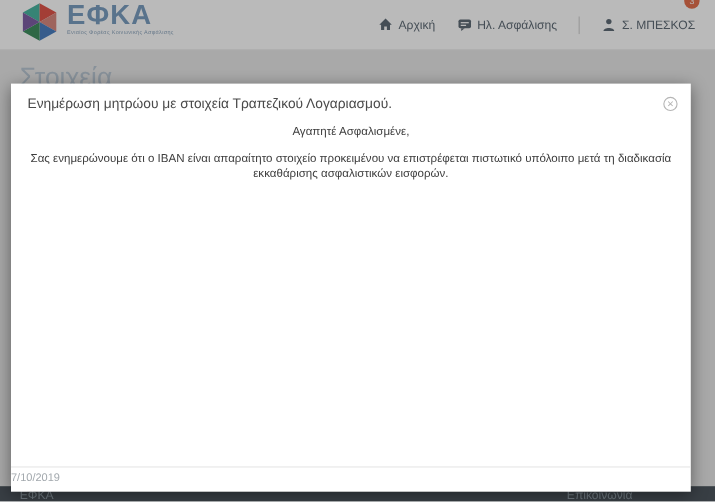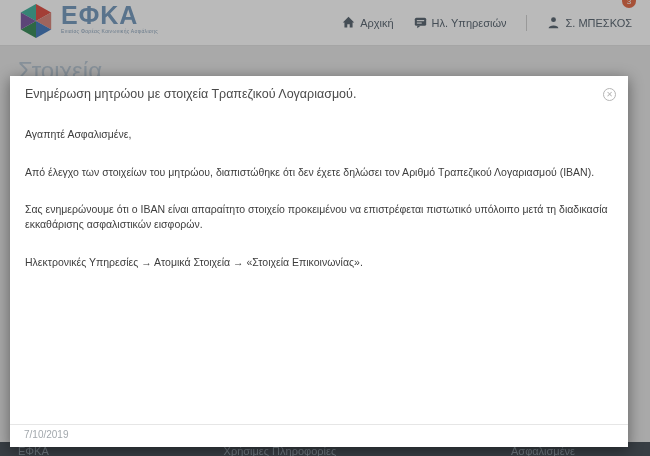--- a/index.html
+++ b/index.html
@@ -46,23 +46,23 @@
     background:#ffffff; z-index:20; display:flex; flex-direction:column;
     box-shadow:0 3px 14px rgba(0,0,0,.45); }
   .modal-head { display:flex; justify-content:space-between;
     align-items:center; padding:11px 12px 0 15px;gap:44px; }
   .modal-title { font-size:12.5px; color:#4a4a4a; }
   .modal-close { width:13px; height:13px; border:1px solid #b5b5b5;
     border-radius:50%; color:#b5b5b5; font-size:8px; line-height:11px;
     text-align:center; cursor:pointer; flex:0 0 auto; margin-top:1px; }
   .modal-body { padding:3px 15px 0 15px; font-size:10.5px; color:#3d3d3d;
     line-height:1.4; }
-  .modal-body p { margin:23px 0; }
+  .modal-body p { margin:9px 0;text-align:center; }
   .modal-foot { margin-top:auto; border-top:1px solid #e6e6e6;
-    padding:4px 15px 7px 14px; font-size:10px; color:#a2a8ad; }
+    padding:4px 15px 7px 0; font-size:10px; color:#a2a8ad; }
 </style>
 </head>
 <body>
 
 <div class="stage">
 
   <div class="header">
     <div class="logo">
       <span>
         <svg width="36" height="38" viewBox="0 0 36 40">
@@ -92,21 +92,21 @@
 
       <div class="nav-item">
         <span class="nav-ic">
           <svg width="13" height="13" viewBox="0 0 16 16">
             <rect x="1" y="2" width="14" height="10" rx="2" fill="#5f6b76"></rect>
             <rect x="3.5" y="5" width="9" height="1.4" fill="#ffffff"></rect>
             <rect x="3.5" y="8" width="6" height="1.4" fill="#ffffff"></rect>
             <path d="M4 12 L4 15 L8 12 Z" fill="#5f6b76"></path>
           </svg>
         </span>
-        <span>Ηλ. Υπηρεσιών</span>
+        <span>Ηλ. Ασφάλισης</span>
       </div>
 
       <div class="vsep"></div>
 
       <div class="nav-item">
         <span class="nav-ic">
           <svg width="13" height="13" viewBox="0 0 16 16">
             <circle cx="8" cy="4.5" r="3" fill="#5f6b76"></circle>
             <path d="M2 15 C2 10.5 14 10.5 14 15 Z" fill="#5f6b76"></path>
           </svg>
@@ -117,35 +117,32 @@
 
     <div class="badge">
       <span>3</span>
     </div>
   </div>
 
   <div class="page-title">Στοιχεία</div>
 
   <div class="footer">
     <a href="#">ΕΦΚΑ</a>
-    <a href="#">Χρήσιμες Πληροφορίες</a>
-    <a href="#">Ασφαλισμένε</a>
+    <a href="#">Επικοινωνία</a>
   </div>
 
   <div class="overlay"></div>
 
   <div class="modal">
     <div class="modal-head">
       <div class="modal-title">Ενημέρωση μητρώου με στοιχεία Τραπεζικού Λογαριασμού.</div>
       <div class="modal-close">✕</div>
     </div>
     <div class="modal-body">
       <p>Αγαπητέ Ασφαλισμένε,</p>
-      <p>Από έλεγχο των στοιχείων του μητρώου, διαπιστώθηκε ότι δεν έχετε δηλώσει τον Αριθμό Τραπεζικού Λογαριασμού (IBAN).</p>
       <p>Σας ενημερώνουμε ότι ο IBAN είναι απαραίτητο στοιχείο προκειμένου να επιστρέφεται πιστωτικό υπόλοιπο μετά τη διαδικασία εκκαθάρισης ασφαλιστικών εισφορών.</p>
-      <p>Ηλεκτρονικές Υπηρεσίες → Ατομικά Στοιχεία → «Στοιχεία Επικοινωνίας».</p>
     </div>
     <div class="modal-foot">
       <span>7/10/2019</span>
     </div>
   </div>
 
 </div>
 
 </body></html>

